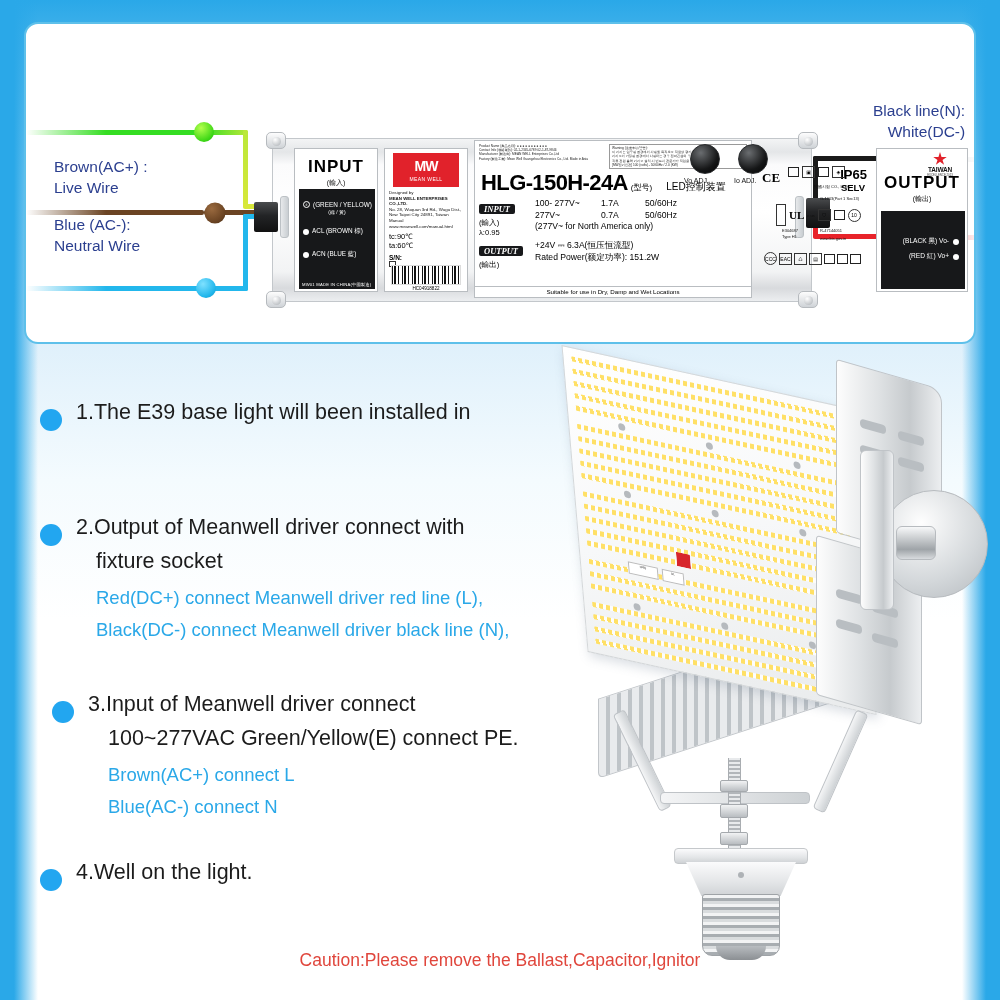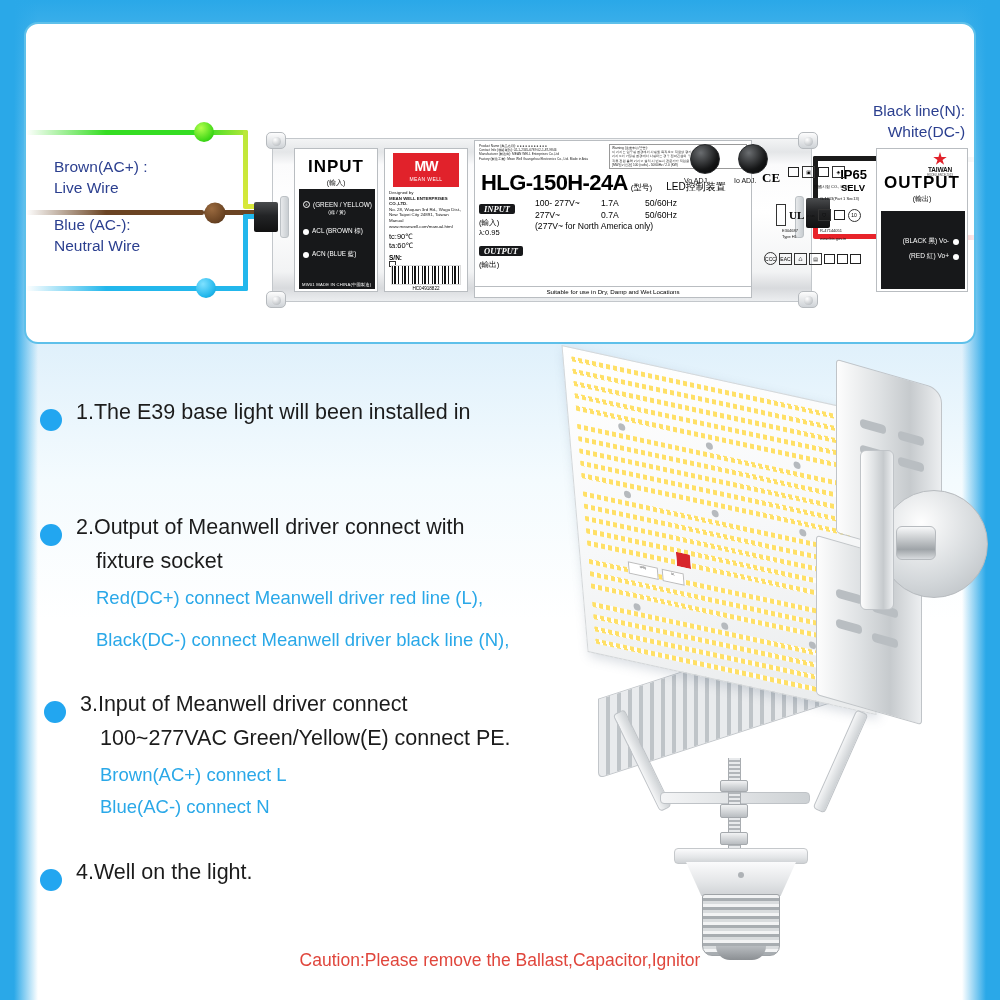--- a/index.html
+++ b/index.html
@@ -444,20 +444,28 @@
             </div>
           </div>
         </div>
 
         <div class="io-block" style="margin-top:3px;">
           <div style="display:flex;align-items:flex-start;gap:4px;">
             <div style="width:52px;flex:none;">
               <div class="io-tag">OUTPUT</div>
               <div style="font-size:7.6px;margin-top:2px;">(輸出)</div>
             </div>
+            <div style="flex:1;">
+              <div class="io-line">
+                <span>+24V ⎓   6.3A(恒压恒流型)</span>
+              </div>
+              <div class="io-line">
+                <span>Rated Power(额定功率): 151.2W</span>
+              </div>
+            </div>
           </div>
         </div>
 
         <div class="footline">Suitable for use in Dry, Damp and Wet Locations</div>
       </div>
 
       <div id="p-cert">
         <div class="ce">CE</div>
         <div class="cert-ip">IP65</div>
         <div class="cert-selv">SELV</div>
@@ -532,24 +540,24 @@
       </div>
     </div>
 
     <div class="step" style="left:0; top:115px;">
       <span class="bullet" style="top:14px;"></span>
       <div class="step-main" style="padding-left:36px;">
         <span>2.</span><span>Output of Meanwell driver connect with</span>
       </div>
       <div class="step-main" style="padding-left:56px;">fixture socket</div>
       <div class="step-sub" style="padding-left:56px; margin-top:4px;">Red(DC+) connect Meanwell driver red line (L),</div>
-      <div class="step-sub" style="padding-left:56px;margin-top:10px;">Black(DC-) connect Meanwell driver black line (N),</div>
-    </div>
-
-    <div class="step" style="left:4px; top:292px;">
+      <div class="step-sub" style="padding-left:56px;">Black(DC-) connect Meanwell driver black line (N),</div>
+    </div>
+
+    <div class="step" style="left:12px; top:292px;">
       <span class="bullet" style="top:14px;"></span>
       <div class="step-main" style="padding-left:36px;">
         <span>3.</span><span>Input of Meanwell driver connect</span>
       </div>
       <div class="step-main" style="padding-left:56px;">100~277VAC Green/Yellow(E) connect PE.</div>
       <div class="step-sub" style="padding-left:56px; margin-top:4px;">Brown(AC+) connect L</div>
       <div class="step-sub" style="padding-left:56px;">Blue(AC-) connect N</div>
     </div>
 
     <div class="step" style="left:0; top:460px;">

